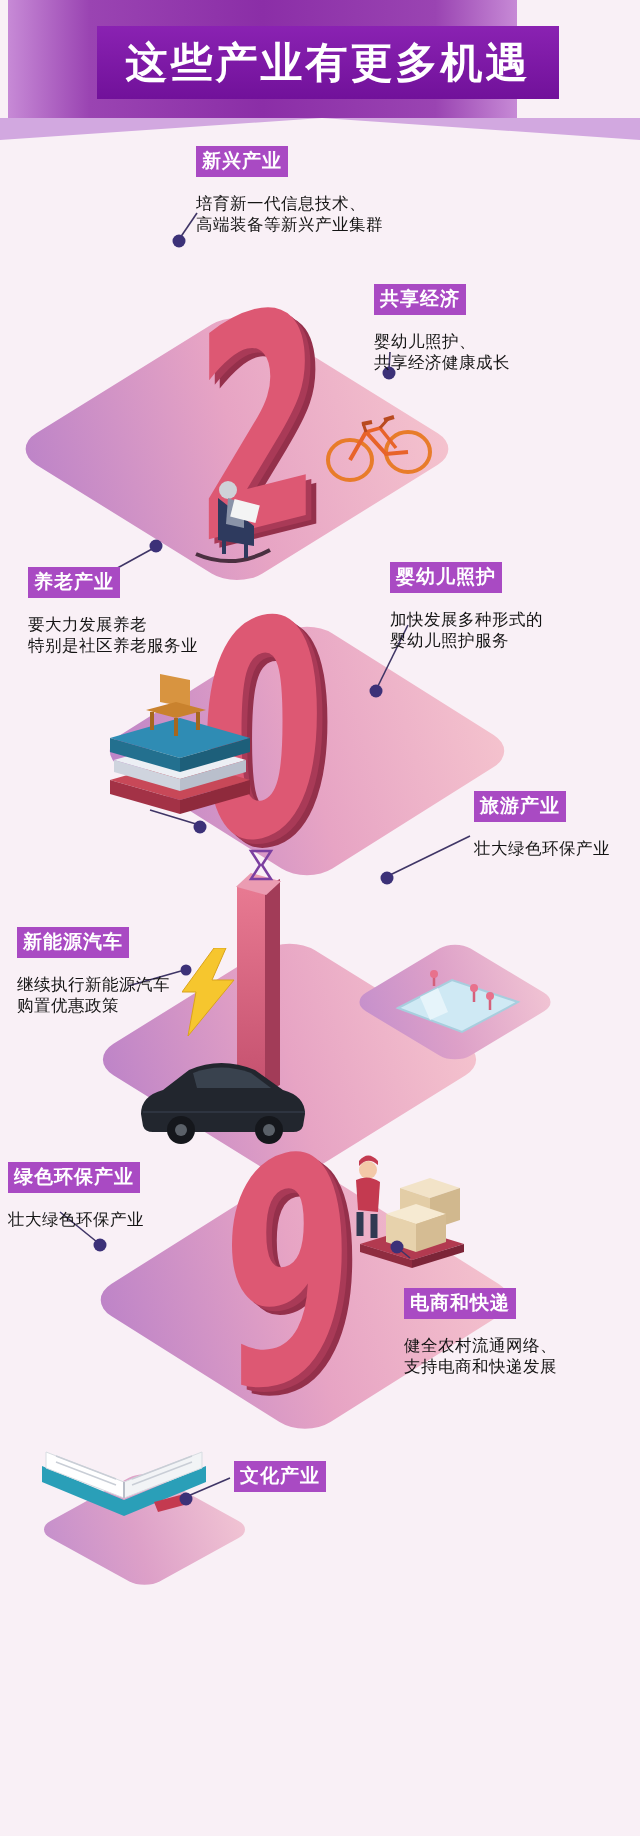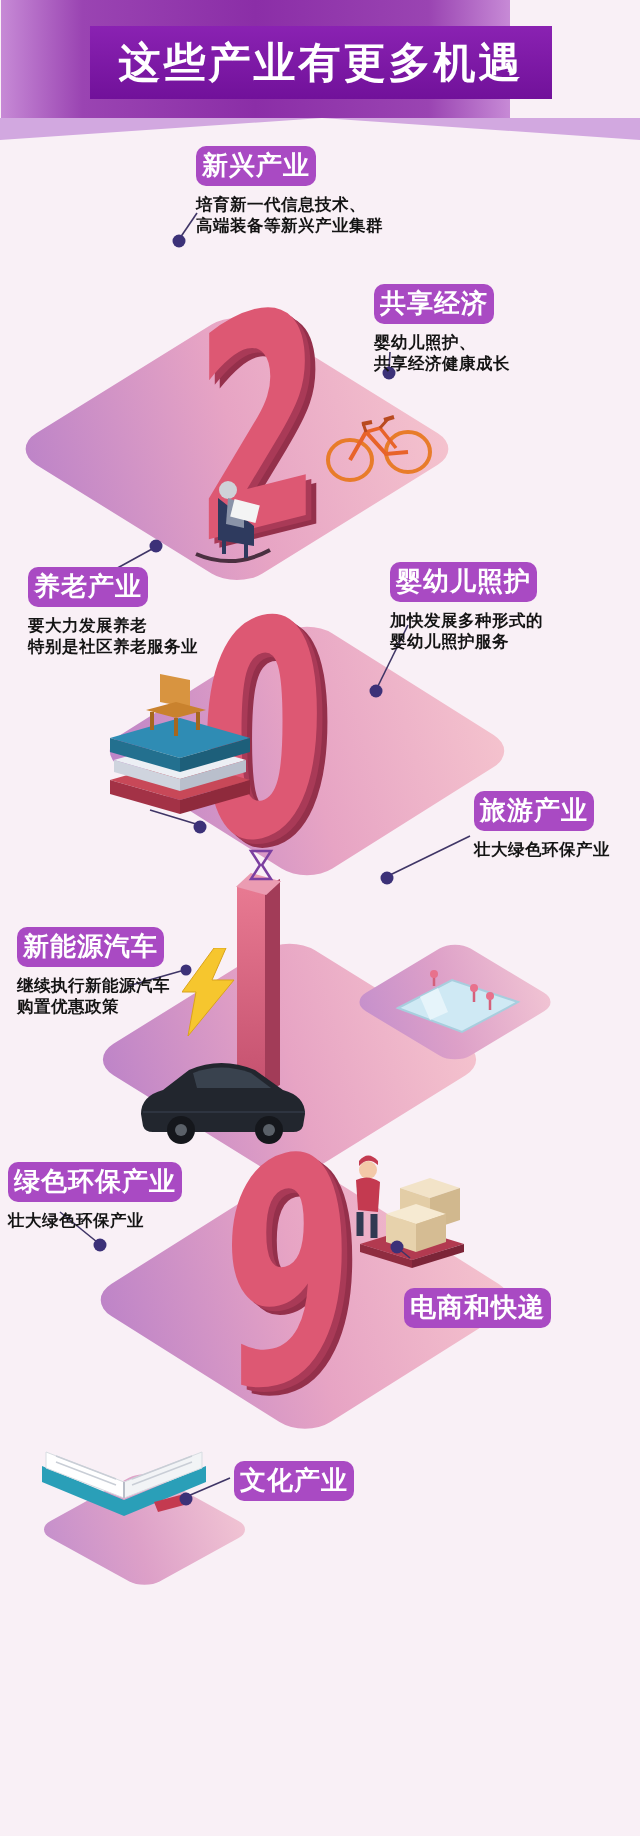--- a/index.html
+++ b/index.html
@@ -1,21 +1,21 @@
 <!DOCTYPE html>
 <html><head>
 <meta charset="utf-8">
 <style>
   * { margin:0; padding:0; box-sizing:border-box; }
   html,body { background:#ffffff; }
   body { font-family:"Liberation Sans","DejaVu Sans",sans-serif; }
   .page { position:relative; width:640px; height:1844px; margin:0 auto; background:#f9f0f6; overflow:hidden; }
 
   
-  .header-band { position:absolute; left:1px; top:0; width:509px; height:118px; z-index:7;
+  .header-band { position:absolute; left:8px; top:0; width:509px; height:118px; z-index:7;
     background:linear-gradient(90deg,#c78ad6 0%,#9a44b2 16%,#8b2ea7 50%,#9a44b2 84%,#c78ad6 100%);text-align:center; }
   .title-box { position:absolute; left:89px; top:26px; width:462px; height:73px;
     background:linear-gradient(180deg,#8a22b2 0%,#71119a 100%);
     display:flex; align-items:center; justify-content:center; }
   .title-box h1 { color:#ffffff; font-size:42px; font-weight:bold; letter-spacing:3px; white-space:nowrap; }
   .fold { position:absolute; top:118px; height:22px; background:#d2a8e0; z-index:7; }
   .fold.left  { left:0;  width:322px; clip-path:polygon(0 0,100% 0,0 100%); }
   .fold.right { right:0; width:318px; clip-path:polygon(0 0,100% 0,100% 100%); }
 
   
@@ -42,23 +42,23 @@
     transform:skewY(-25deg); transform-origin:left top; }
 
   
   .icon { position:absolute; z-index:4; }
 
   
   #connector-overlay { position:absolute; left:0; top:0; z-index:5; pointer-events:none; }
 
   
   .callout { position:absolute; z-index:6; }
-  .ctitle { display:inline-block; background:#a94ac3; color:#ffffff; font-size:26px; font-weight:bold;
-    padding:2px 6px 3px; letter-spacing:1px; white-space:nowrap;border-radius:10px; }
-  .cdesc { margin-top:8px; font-size:16.5px; line-height:21px; color:#141414; font-weight:bold;
+  .ctitle { display:inline-block; background:#a94ac3; color:#ffffff; font-size:19px; font-weight:bold;
+    padding:2px 6px 3px; letter-spacing:1px; white-space:nowrap; }
+  .cdesc { margin-top:16px; font-size:16.5px; line-height:21px; color:#141414; font-weight:normal;
     letter-spacing:.5px; white-space:pre-line; }
 
   .bottom-strip { position:absolute; left:0; bottom:0; width:640px; height:8px; background:#ffffff; z-index:8; }
 </style>
 </head>
 <body>
 
 <div class="page">
 
   <div class="header-band">
@@ -233,20 +233,22 @@
 购置优惠政策</div>
   </div>
 
   <div class="callout" style="left:8px; top:1162px;">
     <span class="ctitle">绿色环保产业</span>
     <div class="cdesc">壮大绿色环保产业</div>
   </div>
 
   <div class="callout" style="left:404px; top:1288px;">
     <span class="ctitle">电商和快递</span>
+    <div class="cdesc">健全农村流通网络、
+支持电商和快递发展</div>
   </div>
 
   <div class="callout" style="left:234px; top:1461px;">
     <span class="ctitle">文化产业</span>
   </div>
 
   <div class="bottom-strip"></div>
 </div>
 
 </body></html>

